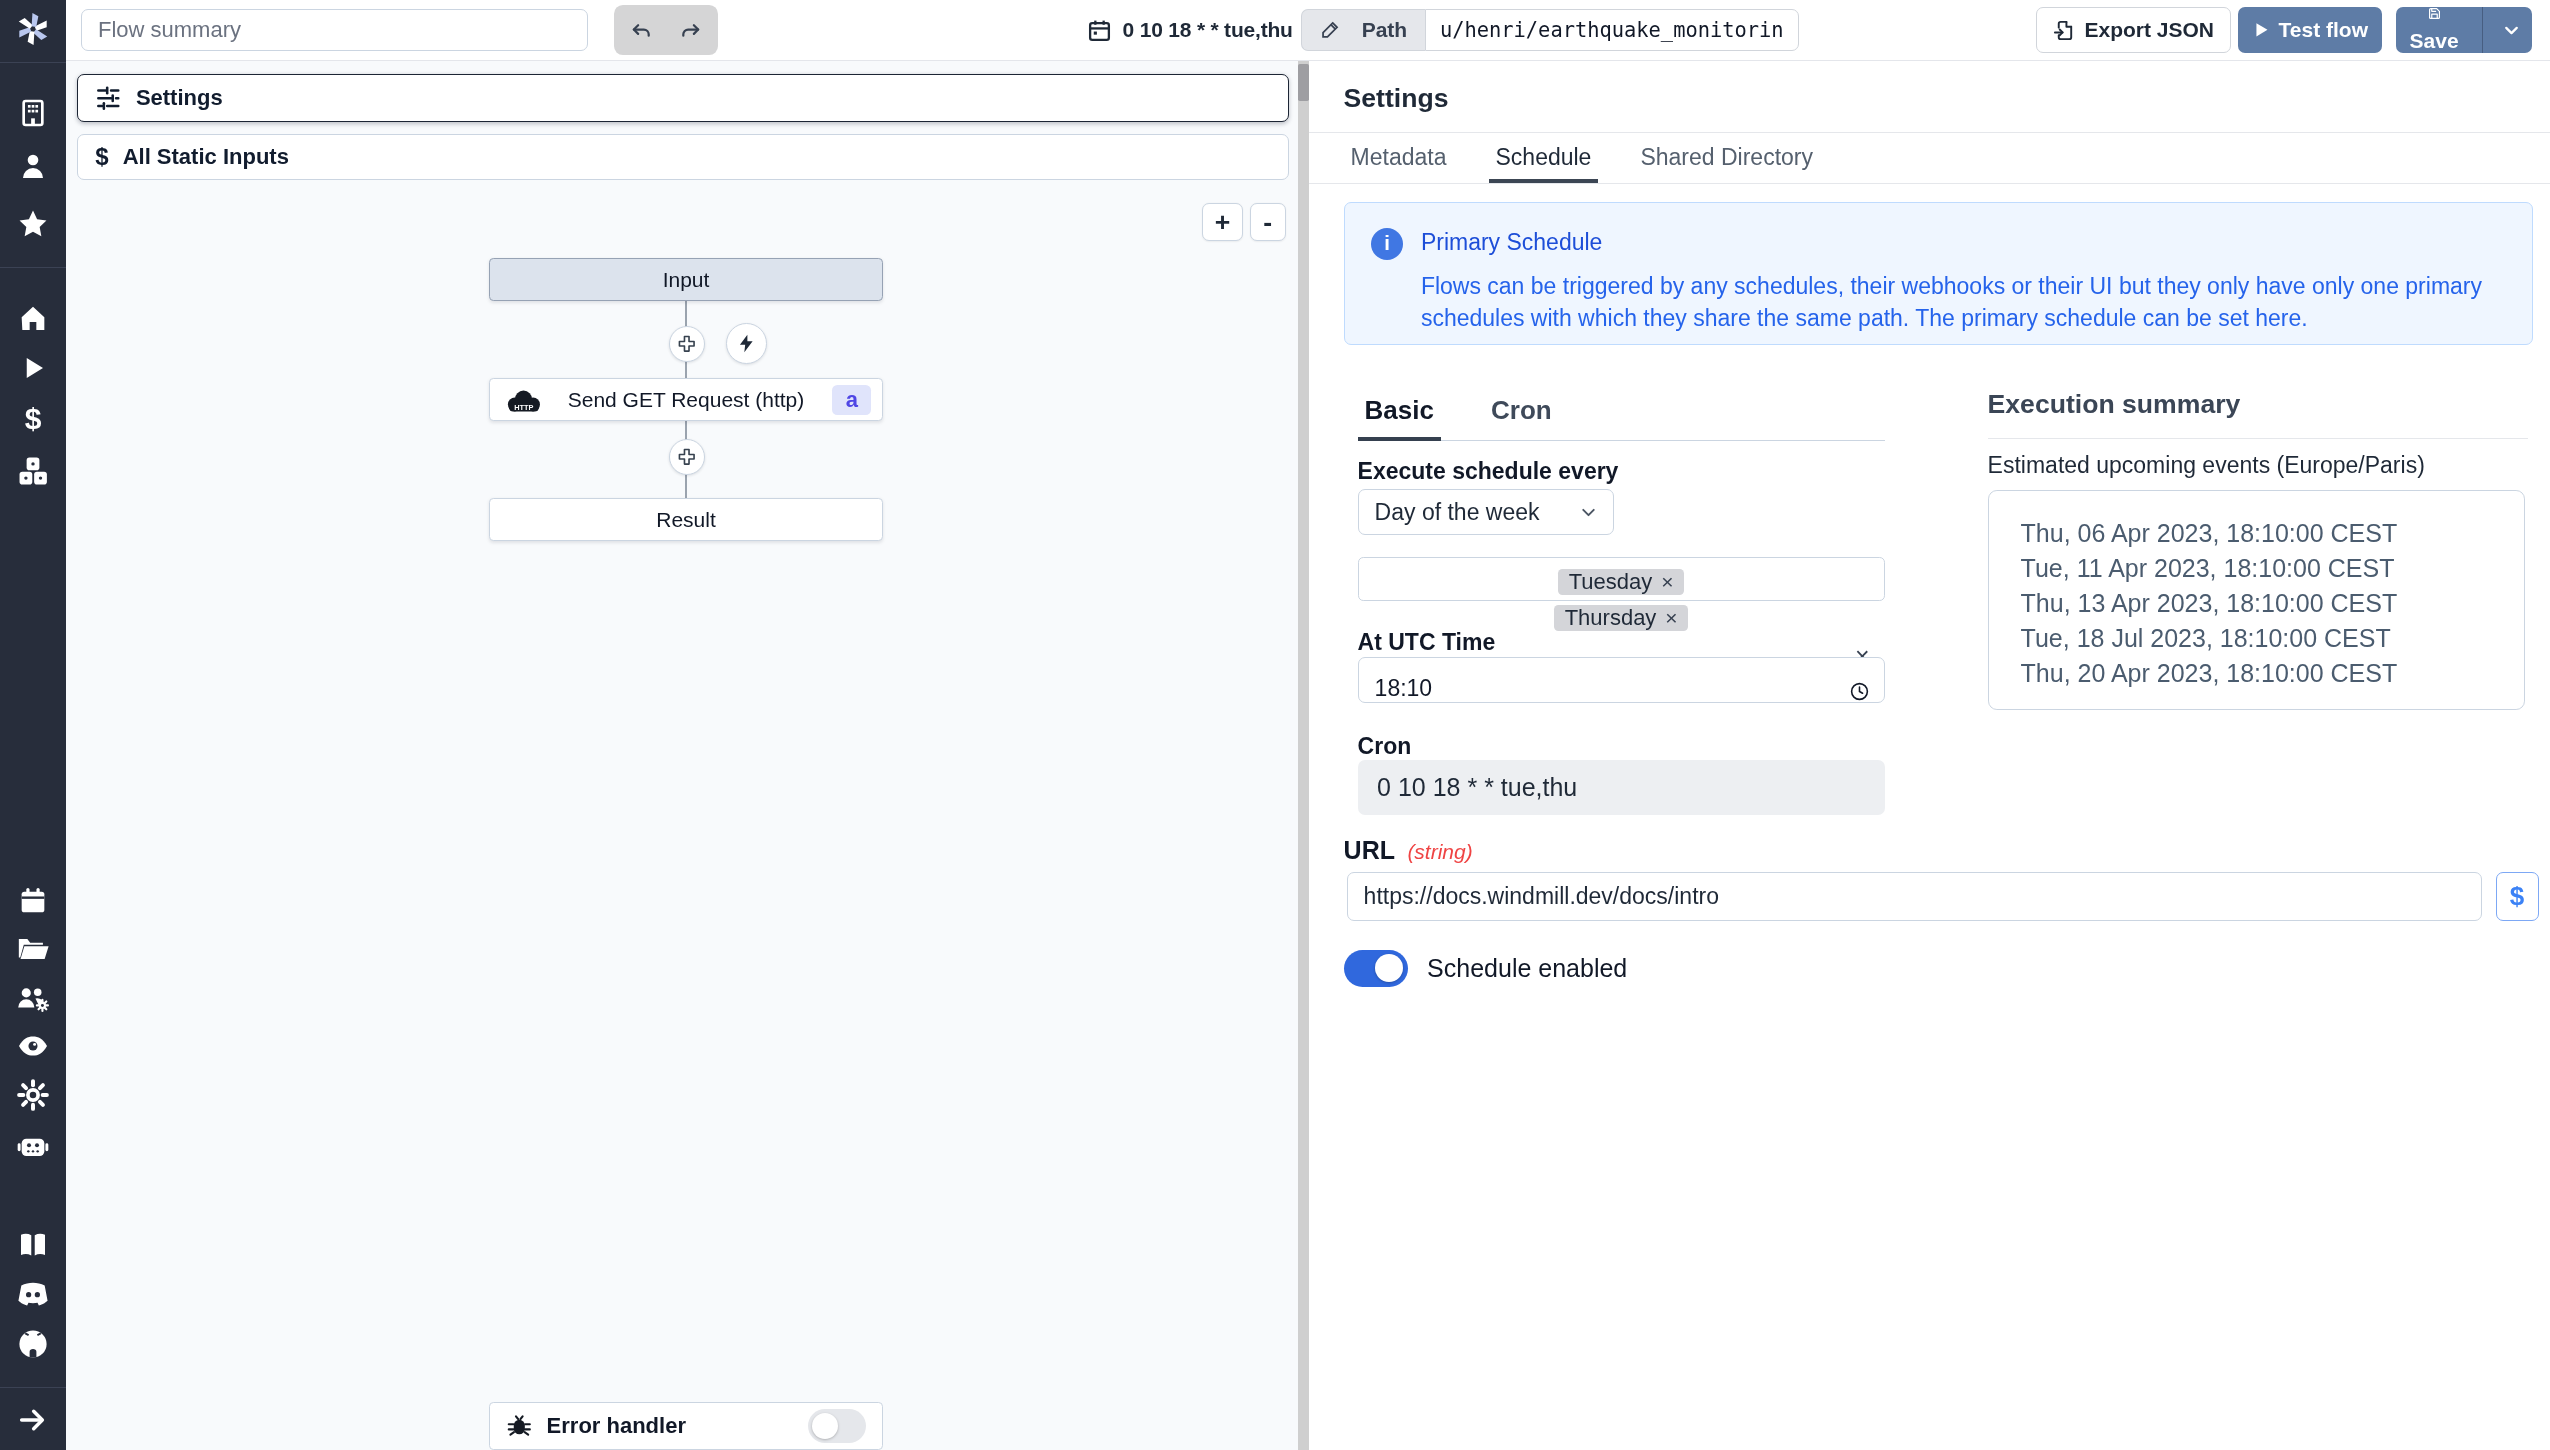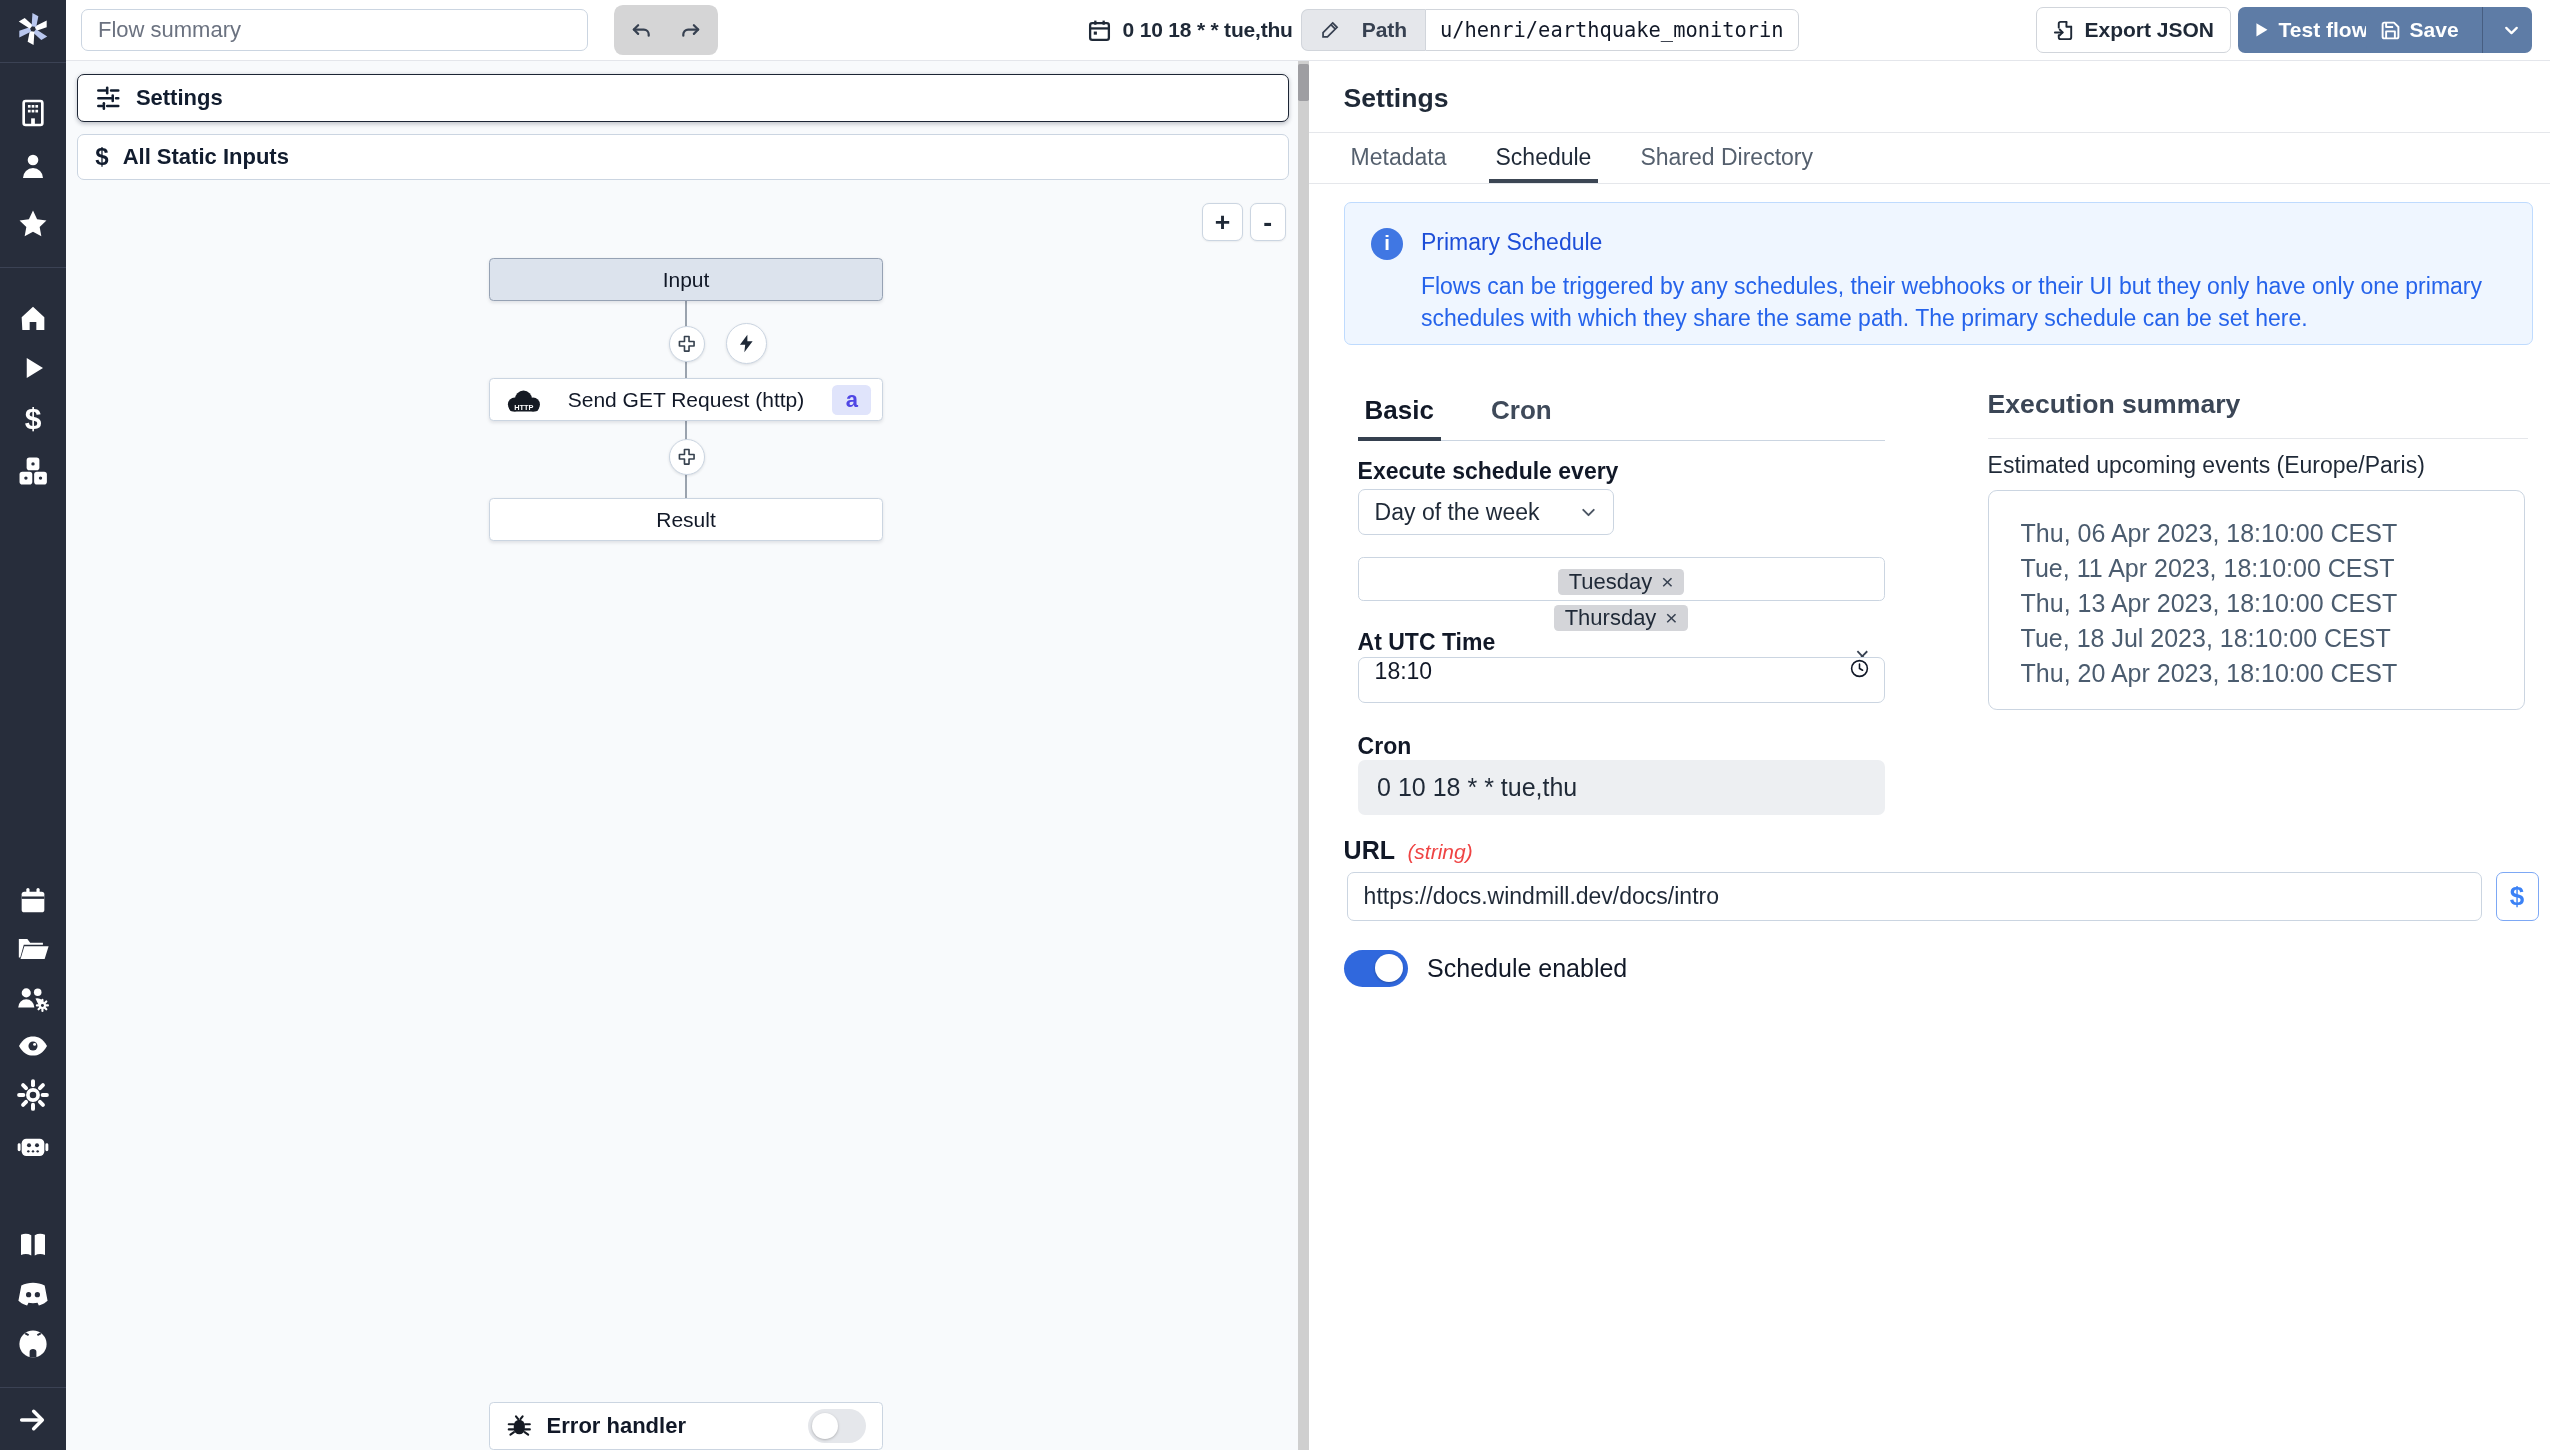--- a/index.html
+++ b/index.html
@@ -25,21 +25,21 @@
   .path-grp{position:absolute;left:1235px;top:8.9px;height:42px;display:flex;align-items:stretch;}
   .path-badge{display:flex;align-items:center;gap:21px;background:#e5e7eb;border:0.9px solid #d1d5db;border-right:none;
     border-radius:7px 0 0 7px;padding:0 17.7px;font-size:21px;font-weight:700;color:#374151;cursor:pointer;}
   .path-val{display:flex;align-items:center;border:0.9px solid #d1d5db;border-radius:0 7px 7px 0;padding:0 14px;
     font-family:"DejaVu Sans Mono",monospace;font-size:20.4px;color:#111827;background:#fff;}
   .tb-btn{position:absolute;top:7px;height:46px;display:flex;align-items:center;gap:8.9px;border-radius:7px;
     font-size:21px;cursor:pointer;box-sizing:border-box;}
   .btn-export{right:319px;padding:0 16px;background:#fff;border:0.9px solid #d1d5db;color:#1f2937;font-weight:700;}
   .btn-test{right:168px;padding:0 14px;background:var(--primary-button,#5e7ca6);color:#fff;font-weight:700;border:none;}
   .btn-save{right:17.7px;padding:0;background:var(--primary-button,#5e7ca6);color:#fff;font-weight:700;border:none;overflow:hidden;}
-  .btn-save .main{display:flex;align-items:center;gap:8.9px;padding:0 14px;height:100%;}
+  .btn-save .main{display:flex;align-items:center;gap:8.9px;padding:0 14px;height:100%;flex-direction:column;}
   .btn-save .sep{width:0.9px;height:100%;background:rgba(30,41,59,.35);}
   .btn-save .caret{width:41px;height:100%;display:flex;align-items:center;justify-content:center;}
 
   
   .content{position:absolute;left:66px;top:60px;width:2484px;height:1390px;display:flex;}
   .flow-panel{position:relative;width:1232px;height:1390px;background:#f8fafc;flex:none;overflow:hidden;}
   .splitter{position:relative;width:10.6px;height:1390px;background:#cfcfcf;flex:none;cursor:col-resize;}
   .splitter .thumb{position:absolute;left:0;top:4.4px;width:10.6px;height:37px;background:#9e9ea2;border-radius:1.8px;}
   .settings-panel{position:relative;flex:1;background:#fff;overflow:hidden;}
 
@@ -99,21 +99,21 @@
   .flabel{position:absolute;left:49px;font-size:23px;font-weight:700;color:#111827;}
   .select{position:absolute;left:49px;top:429px;width:256px;height:46px;border:0.9px solid #cbd5e1;border-radius:7px;background:#fff;
     display:flex;align-items:center;justify-content:space-between;padding:0 14px 0 16px;box-sizing:border-box;font-size:23px;color:#1f2937;cursor:pointer;}
   .mselect{position:absolute;left:49px;top:497px;width:527px;height:44px;border:0.9px solid #cbd5e1;border-radius:5.3px;background:#fff;
     display:flex;align-items:center;gap:10.6px;padding:0 14px;box-sizing:border-box;cursor:text;flex-direction:column;}
   .chip{display:flex;align-items:center;gap:8.9px;background:#d4d5d9;border-radius:4.4px;height:34px;padding:0 10.6px;
     font-size:22px;color:#1f2937;}
   .chip .x{font-size:21px;color:#374151;cursor:pointer;}
   .mclear{margin-left:auto;font-size:25px;color:#374151;cursor:pointer;}
   .tinput{position:absolute;left:49px;top:597px;width:527px;height:46px;border:0.9px solid #cbd5e1;border-radius:7px;background:#fff;
-    display:flex;align-items:flex-start;justify-content:space-between;padding:0 14px 0 16px;box-sizing:border-box;font-size:23px;color:#111827;}
+    display:flex;align-items:flex-end;justify-content:space-between;padding:0 14px 0 16px;box-sizing:border-box;font-size:23px;color:#111827;}
   .cron-box{position:absolute;left:49px;top:700px;width:527px;height:55px;background:#edeff2;border-radius:7px;
     display:flex;align-items:center;padding-left:19.5px;box-sizing:border-box;font-size:25px;color:#1f2937;}
 
   .sum-title{position:absolute;left:679px;top:329px;font-size:26.6px;font-weight:700;color:#3b4656;}
   .sum-div{position:absolute;left:679px;top:378px;width:540px;height:0.9px;background:#e5e7eb;}
   .sum-sub{position:absolute;left:679px;top:392px;font-size:23px;color:#1f2937;}
   .sum-box{position:absolute;left:679px;top:430px;width:537px;height:220px;border:0.9px solid #cbd5e1;border-radius:8.9px;
     box-sizing:border-box;padding:25px 0 0 32px;}
   .sum-box .ev{font-size:25px;color:#4b5c6f;line-height:35px;}
 

